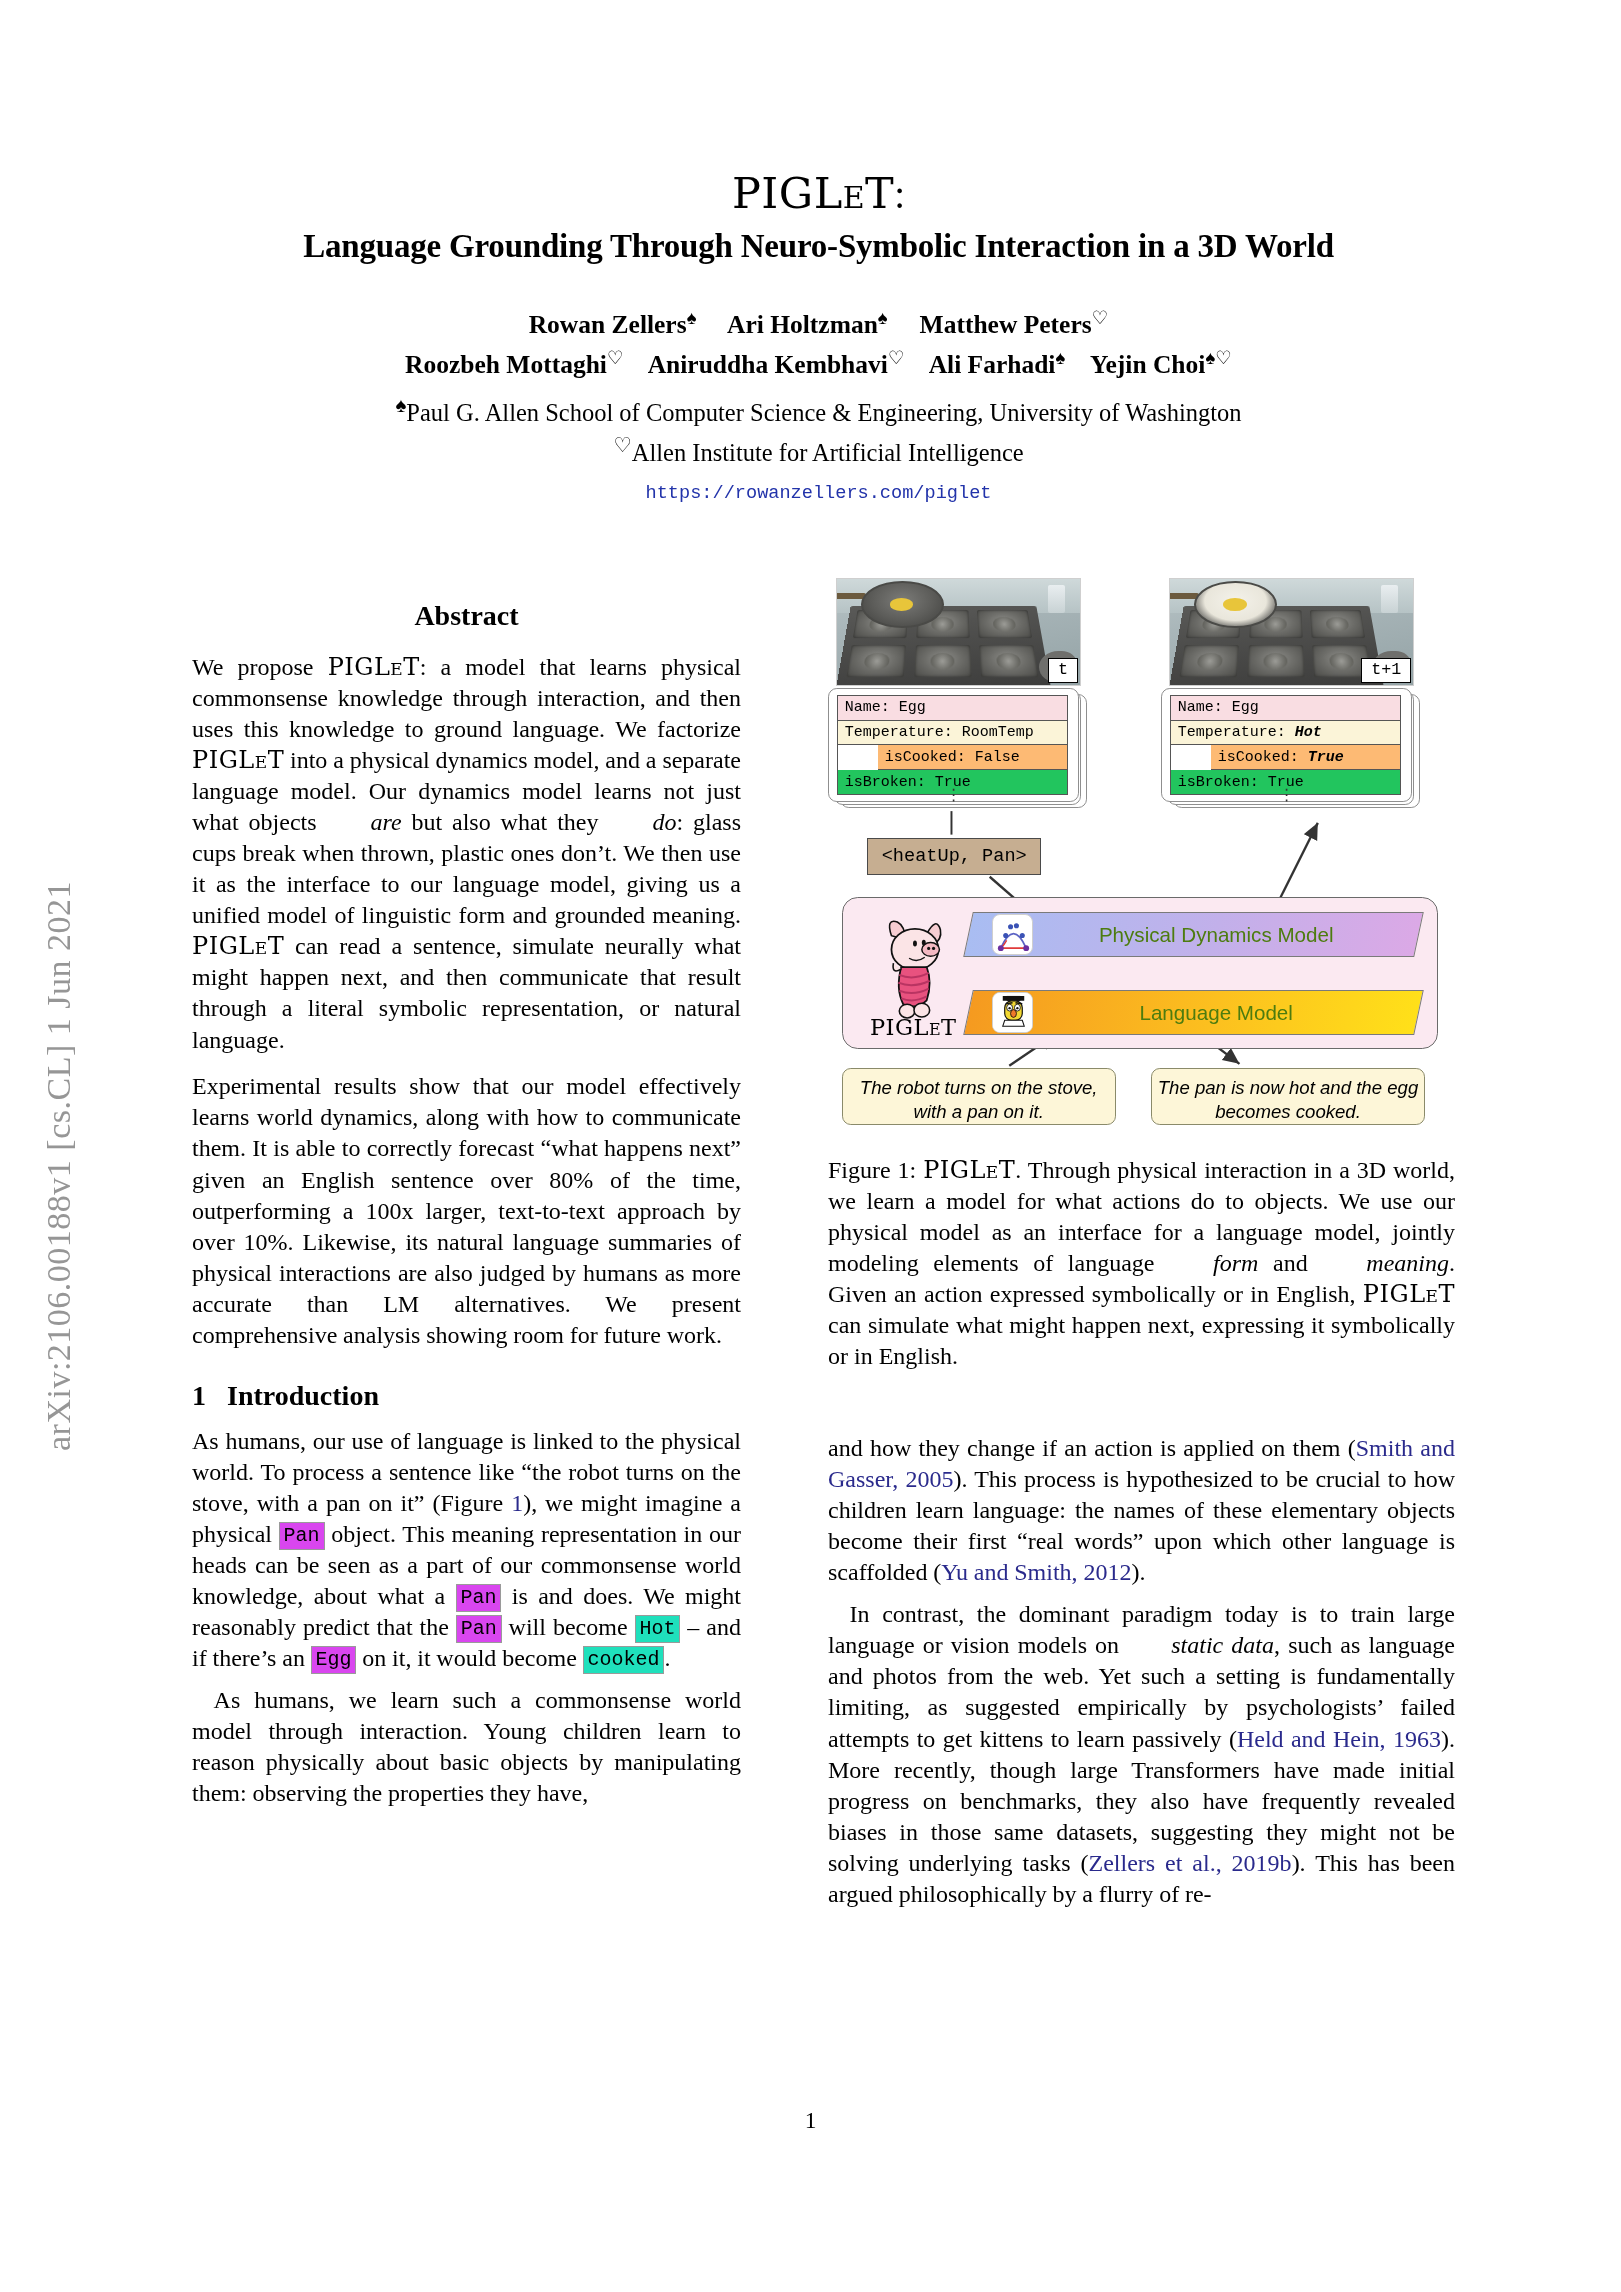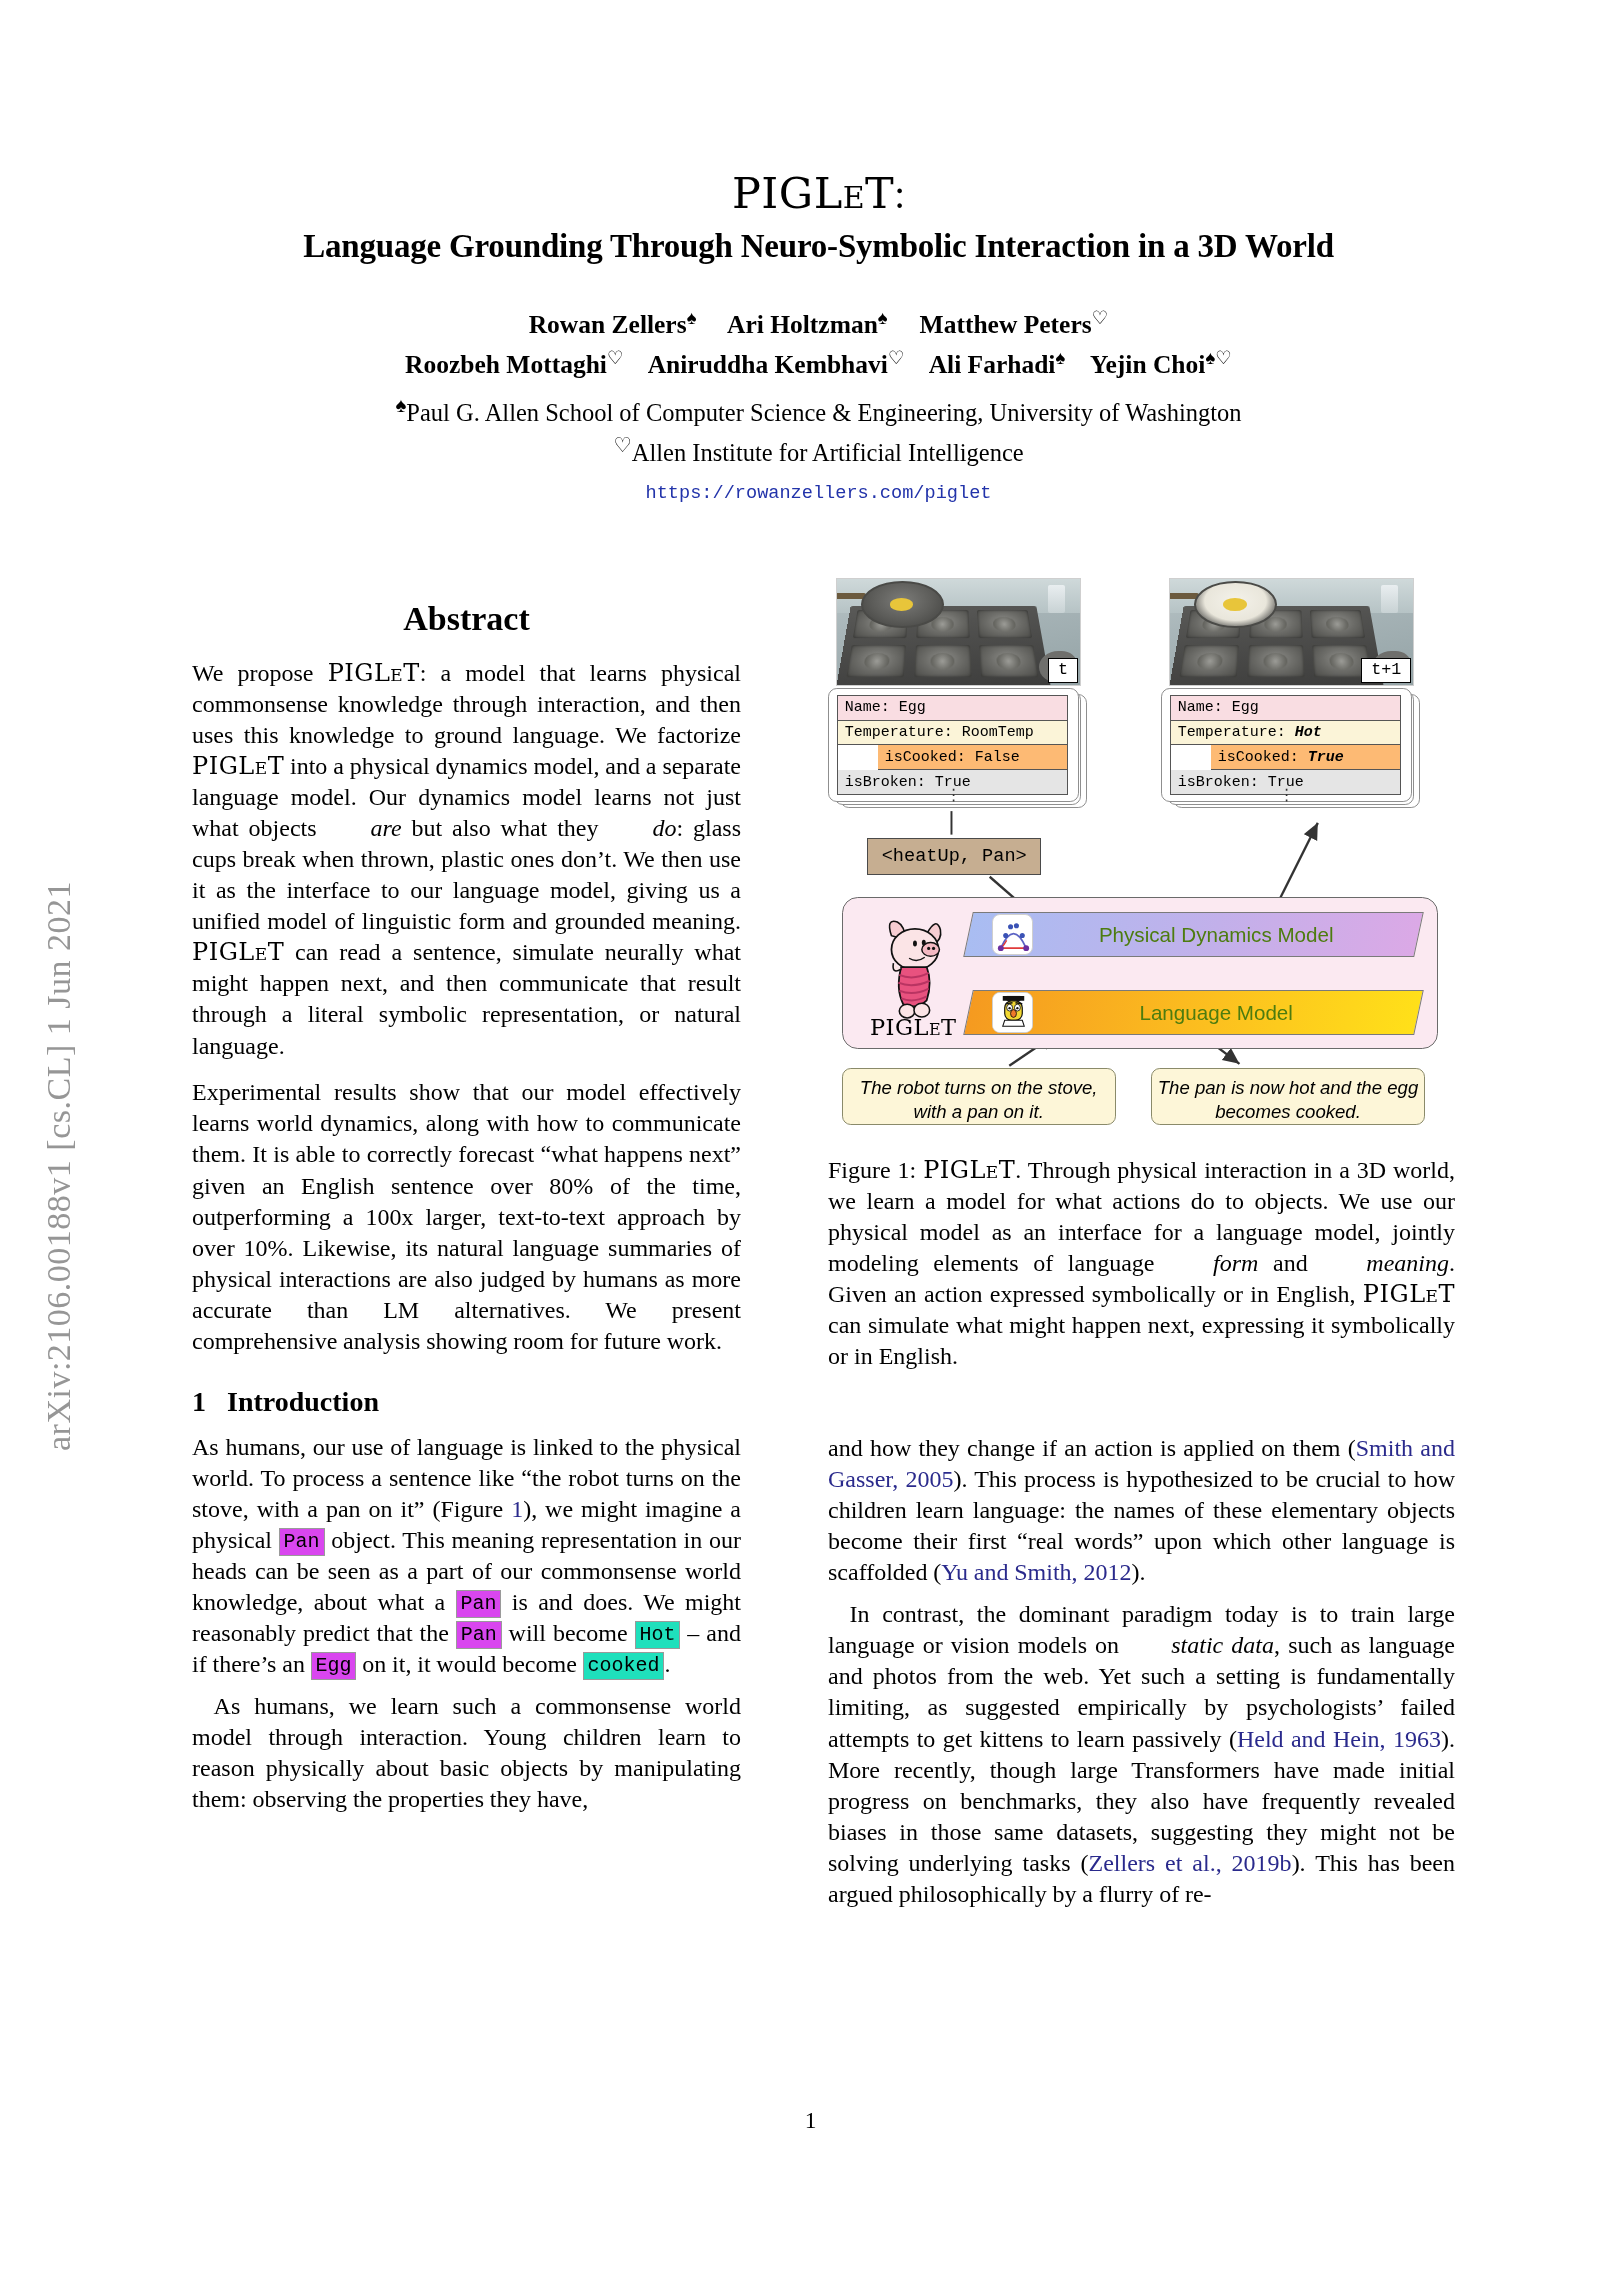--- a/index.html
+++ b/index.html
@@ -51,21 +51,21 @@
   #paper-url {
     margin-top: 11.8px;
     font-family: "Liberation Mono", "DejaVu Sans Mono", monospace;
     font-size: 18.6px; color: #2233aa;
   }
 
   
   #col-left  { position: absolute; left: 192px; top: 600px; width: 549px; }
 
   #abstract-heading {
-    text-align: center; font-size: 34px; font-weight: bold; margin-bottom: 19.6px;
+    text-align: center; font-size: 28px; font-weight: bold; margin-bottom: 19.6px;
   }
   p.body {
     font-size: 24px; line-height: 1.295;
     text-align: justify; margin: 0 0 10.8px 0;
     hyphens: none; word-spacing: -0.2px;
   }
   p.body.indent { text-indent: 21.6px; }
   p.body.noindent { text-indent: 0; }
 
   h2.section {
@@ -171,21 +171,21 @@
     font-family: "Liberation Mono", "DejaVu Sans Mono", monospace;
     font-size: 15px; line-height: 1.0;
     padding: 4.4px 6.9px;
     border-bottom: 1.5px solid #555;
     white-space: nowrap;
   }
   .state-row:last-child { border-bottom: none; }
   .r-name { background: #f9dde2; }
   .r-temp { background: #fbf4d8; }
   .r-cook { background: #fdba74; margin-left: 40px; }
-  .r-brok { background: #e5e5e5; }
+  .r-brok { background: #22c55e; }
   .chg { font-weight: bold; font-style: italic; }
   .vdots {
     position: absolute; left: 0; right: 0; bottom: 1px;
     text-align: center; font-size: 15.7px; color: #333; line-height: 0.7;
   }
 
   
   #action-box {
     position: absolute; left: 39px; top: 260px;
     background: #c6ae91; border: 1.5px solid #4a4a4a;

